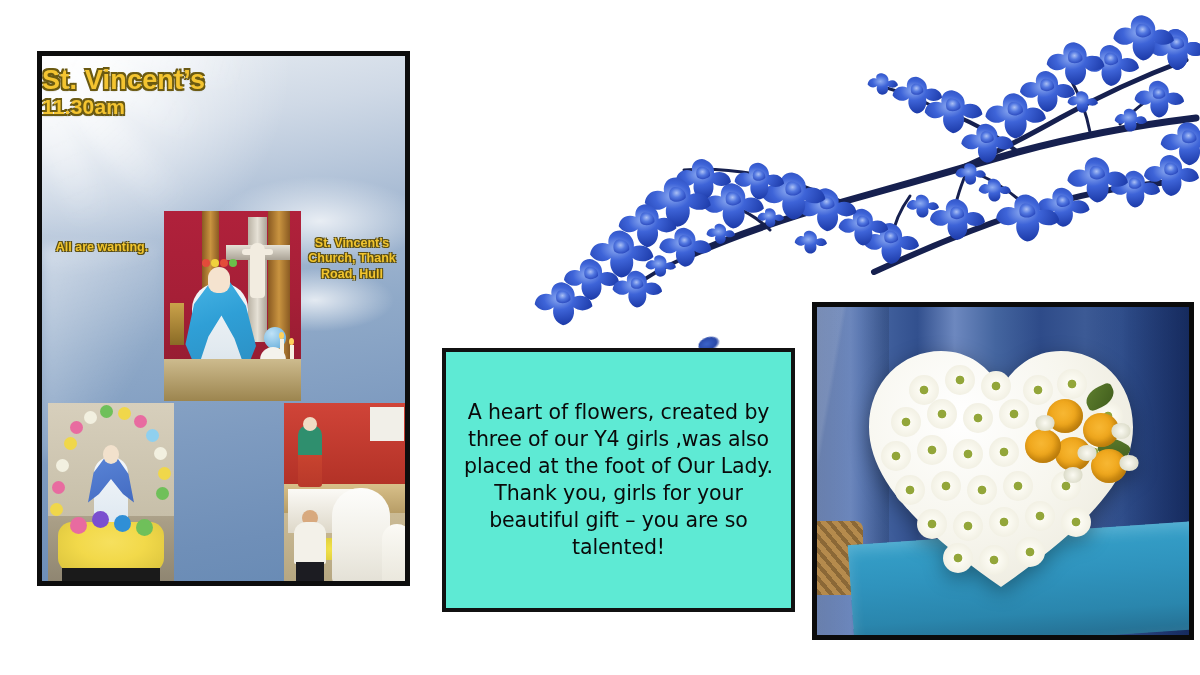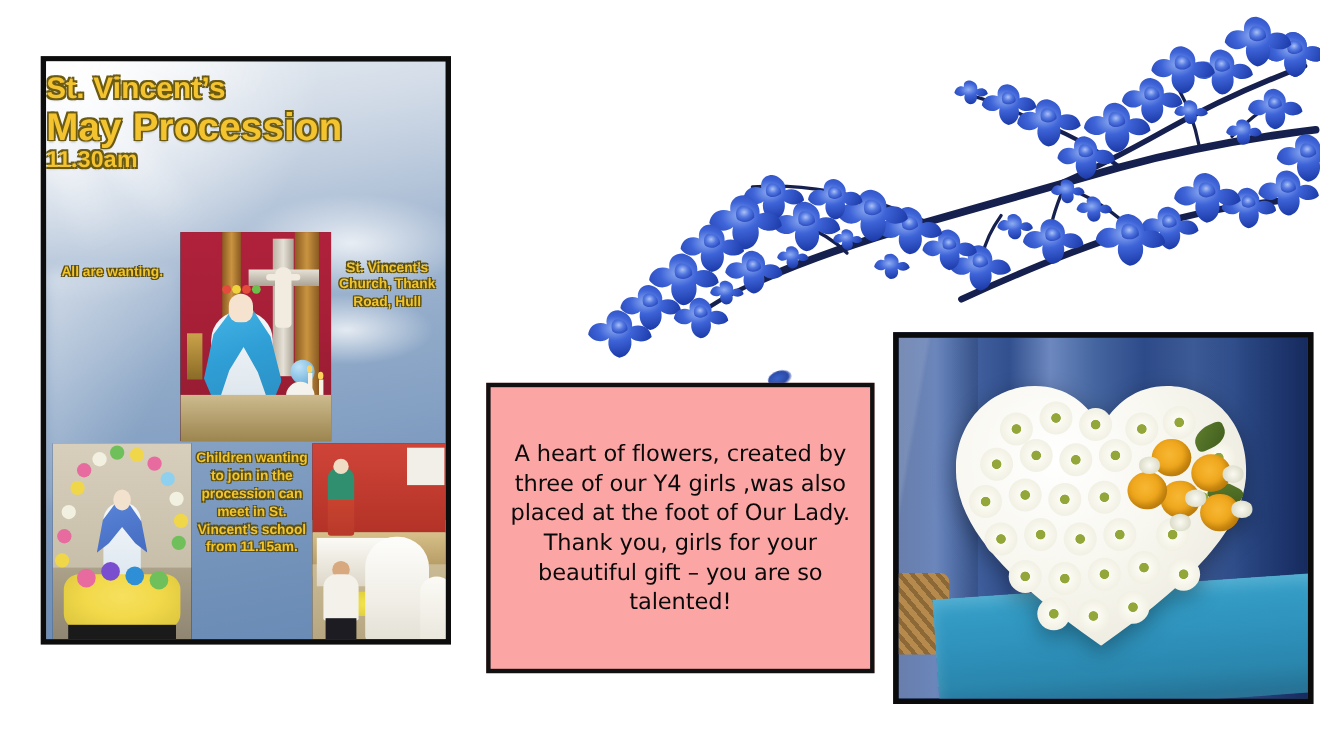--- a/index.html
+++ b/index.html
@@ -163,21 +163,21 @@
       background: radial-gradient(circle at 30% 50%, #f2e24a 0%, #e3d23f 40%, rgba(0,0,0,0) 70%); }
 
   
   .blossom { position: absolute; left: 470px; top: 0px; width: 730px; height: 330px; }
   .blossom svg { display: block; width: 100%; height: 100%; }
 
   
   .textbox {
     position: absolute; left: 442px; top: 348px;
     width: 353px; height: 264px;
-    background: #fca5a5;
+    background: #5eead4;
     border: 4px solid #111111;
     display: flex; align-items: center; justify-content: center;
   }
   .textbox p {
     font-family: "DejaVu Sans", sans-serif;
     font-size: 20.5px;
     line-height: 1.32;
     color: #0a0a0a;
     text-align: center;
     padding: 0 6px;
@@ -251,27 +251,25 @@
       <div class="ray" style="transform:rotate(30deg); width:230px;"></div>
       <div class="ray" style="transform:rotate(48deg); width:260px;"></div>
       <div class="ray" style="transform:rotate(66deg); width:230px;"></div>
     </div>
     <div class="cloudA"></div>
     <div class="cloudB"></div>
     <div class="streak"></div>
 
     <div class="headline">
       <div class="hl-line hl1">St. Vincent’s</div>
-      <div class="hl-line hl2">May Procession</div>
       <div class="hl-line hl4">11.30am</div>
     </div>
 
     <div class="p-caption cap-welcome">All are wanting.</div>
     <div class="p-caption cap-address">St. Vincent’s Church, Thank Road, Hull</div>
-    <div class="p-caption cap-children">Children wanting to join in the procession can meet in St. Vincent’s school from 11.15am.</div>
 
     <div class="p-photo photo-church">
       <div class="ch-bg"></div>
       <div class="ch-pillar l"></div>
       <div class="ch-pillar r"></div>
       <div class="ch-cross-v"></div>
       <div class="ch-cross-h"></div>
       <div class="ch-corpus"></div>
       <div class="ch-globe"></div>
       <div class="ch-mary-body"></div>

